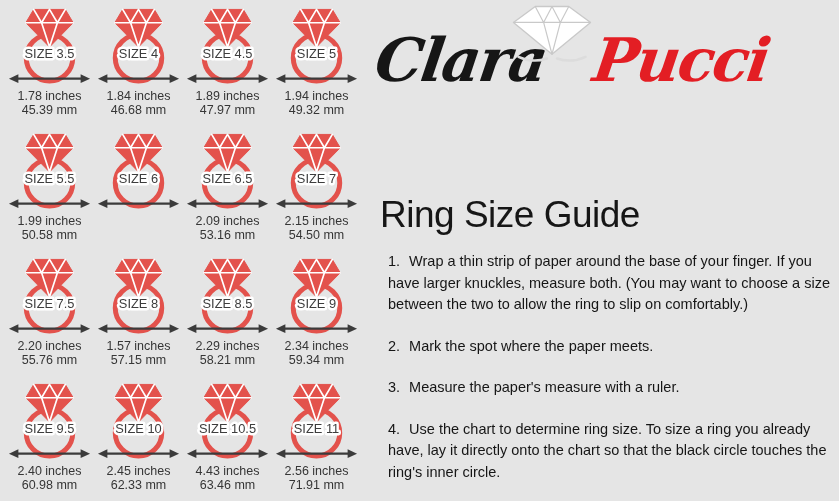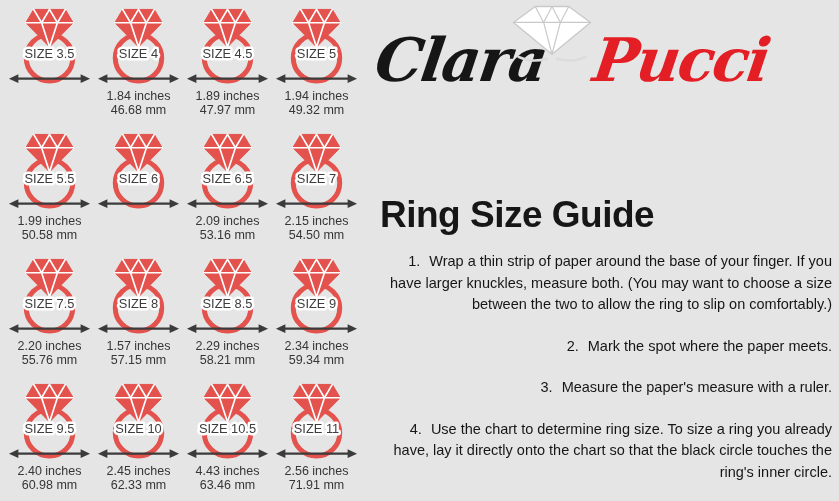--- a/index.html
+++ b/index.html
@@ -59,26 +59,26 @@
   .logo-diamond .dfacets { fill: none; stroke: var(--color-logo-gray, #c9c9c9); stroke-width: 1.4; stroke-linejoin: round; }
   .logo-diamond .swoosh { fill: none; stroke: #dcdcdc; stroke-width: 3; stroke-linecap: round; }
 
   
   .guide-title {
     position: absolute;
     left: 380px;
     top: 194px;
     margin: 0;
     font-size: 37px;
-    font-weight: bold;
+    font-weight: normal;
     letter-spacing: -0.5px;
     color: var(--color-text-dark, #161616);
   }
   .steps { position: absolute; left: 380px; top: 251px; width: 452px; }
-  .step { margin: 0 0 20px 0; font-size: 14.5px; line-height: 21.5px; color: var(--color-text-dark, #161616); text-align: right; }
+  .step { margin: 0 0 20px 8px; font-size: 14.5px; line-height: 21.5px; color: var(--color-text-dark, #161616); }
   .step .num { margin-right: 9px; }
 </style>
 </head>
 <body>
 
 <div class="page">
 
   <div class="grid" id="grid">
   <div class="cell">
     <svg class="ring-svg" width="89" height="82" viewBox="0 0 90 82" aria-hidden="true">
@@ -87,20 +87,24 @@
         <polygon class="gem" points="29,3 61,3 69,16.5 45,41 21,16.5"></polygon>
         <path class="facets" d="M21 16.5 L69 16.5 M29 3 L37 16.5 L45 3 L53 16.5 L61 3 M37 16.5 L45 41 L53 16.5"></path>
       </g>
       <text class="size-label" x="45" y="52.5" text-anchor="middle">SIZE 3.5</text>
       <g class="arrow">
         <line x1="10" y1="73" x2="80" y2="73"></line>
         <polygon points="4,73 13.5,68.5 13.5,77.5"></polygon>
         <polygon points="86,73 76.5,68.5 76.5,77.5"></polygon>
       </g>
     </svg>
+    <div class="meas">
+      <div>1.78 inches</div>
+      <div>45.39 mm</div>
+    </div>
   </div>
 
   <div class="cell">
     <svg class="ring-svg" width="89" height="82" viewBox="0 0 90 82" aria-hidden="true">
       <circle class="band" cx="45" cy="52" r="23.5"></circle>
       <g>
         <polygon class="gem" points="29,3 61,3 69,16.5 45,41 21,16.5"></polygon>
         <path class="facets" d="M21 16.5 L69 16.5 M29 3 L37 16.5 L45 3 L53 16.5 L61 3 M37 16.5 L45 41 L53 16.5"></path>
       </g>
       <text class="size-label" x="45" y="52.5" text-anchor="middle">SIZE 4</text>

